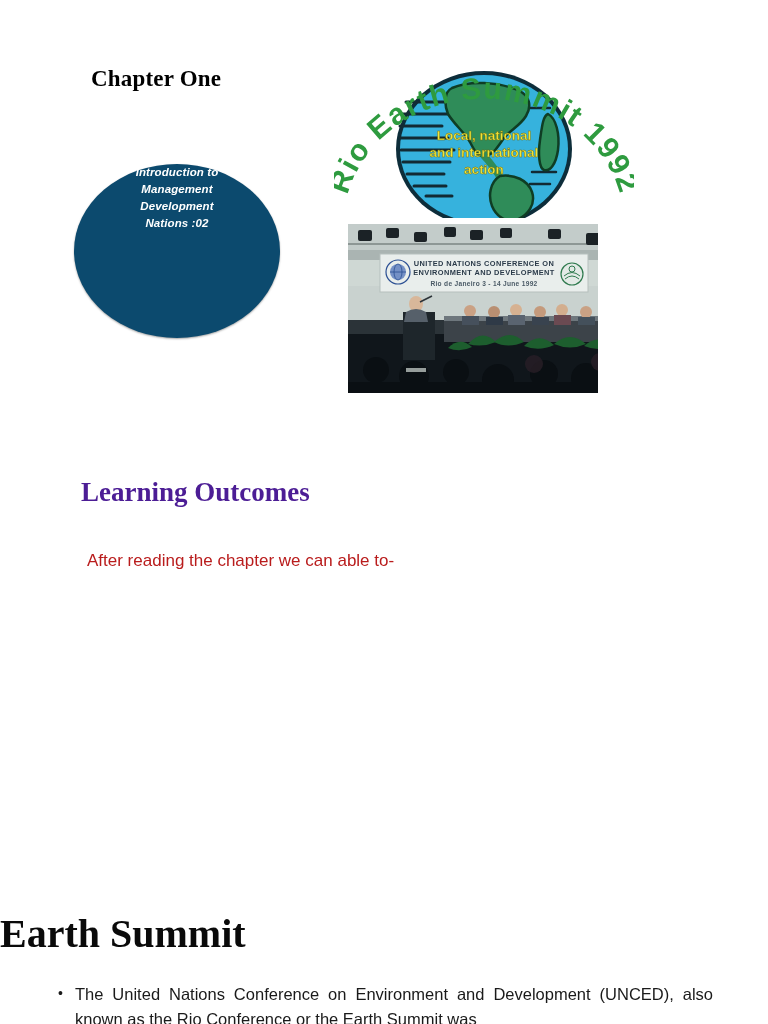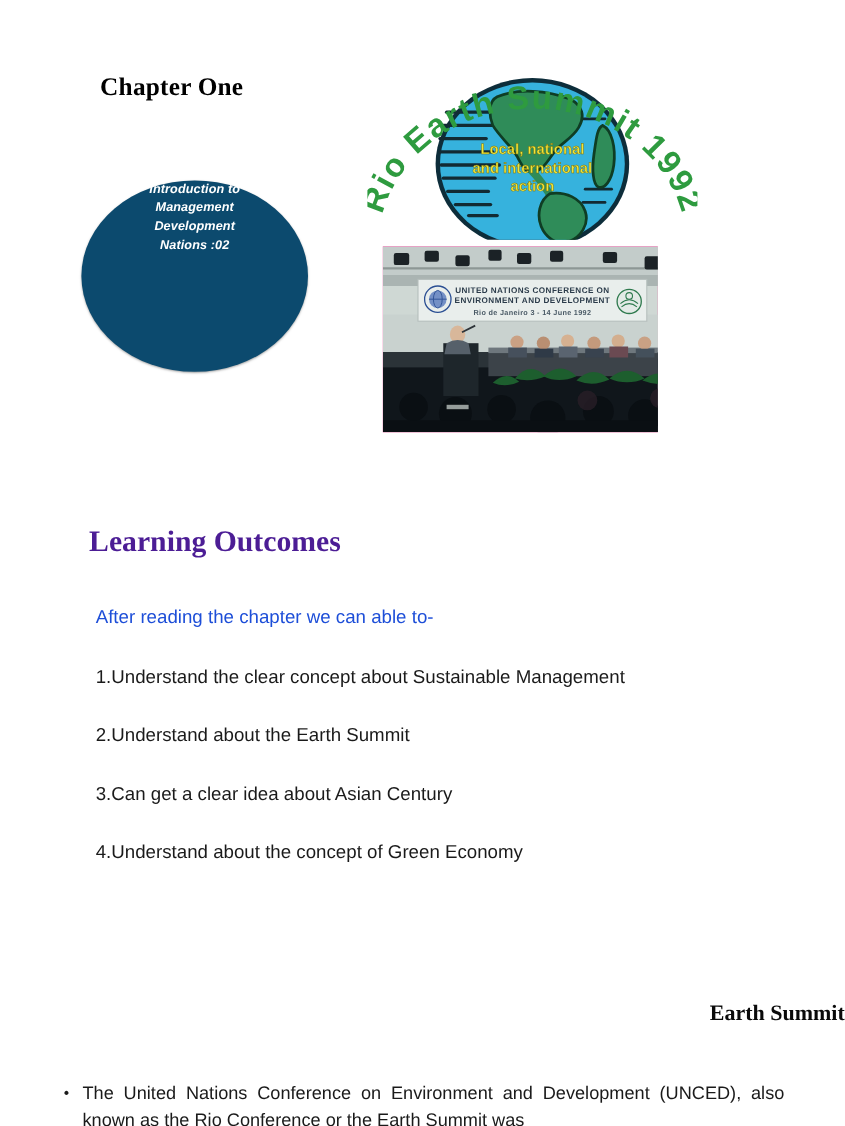--- a/index.html
+++ b/index.html
@@ -96,21 +96,21 @@
     color: #4c1d95;
     white-space: nowrap;
     margin-left: 24px;
   }
 
   .outcome-intro {
     position: absolute;
     left: 87px;
     top: 551px;
     font-size: 17px;
-    color: #1d4ed8;
+    color: #b91c1c;
     white-space: nowrap;
   }
 
   .outcome-list {
     position: absolute;
     left: 87px;
     top: 604px;
     width: 640px;
   }
   .outcome-list .outcome-item {
@@ -120,24 +120,24 @@
     line-height: 24px;
     white-space: nowrap;
   }
 
   
   .section-heading-center {
     position: absolute;
     left: 0;
     top: 910px;
     width: 768px;
-    text-align: right;
+    text-align: left;
     font-family: "Liberation Serif", serif;
     font-weight: bold;
-    font-size: 20px;
+    font-size: 40px;
     color: #0a0a0a;
   }
 
   .summit-body {
     position: absolute;
     left: 58px;
     top: 982px;
     width: 655px;
   }
   .summit-bullet {
@@ -315,26 +315,20 @@
       </g>
 
       <rect x="58" y="144" width="20" height="4" fill="#b9c0be" opacity="0.8"></rect>
     </svg>
   </div>
 
   <div class="section-heading-left">Learning Outcomes</div>
 
   <div class="outcome-intro">After reading the chapter we can able to-</div>
 
-  <div class="outcome-list">
-    <div class="outcome-item">1.Understand the clear concept about Sustainable Management</div>
-    <div class="outcome-item">2.Understand about the Earth Summit</div>
-    <div class="outcome-item">3.Can get a clear idea about Asian Century</div>
-    <div class="outcome-item">4.Understand about the concept of Green Economy</div>
-  </div>
 
   <div class="section-heading-center">Earth Summit</div>
 
   <div class="summit-body">
     <div class="summit-bullet">The United Nations Conference on Environment and Development (UNCED), also known as the Rio Conference or the Earth Summit was</div>
   </div>
 
 </div>
 
 </body></html>

